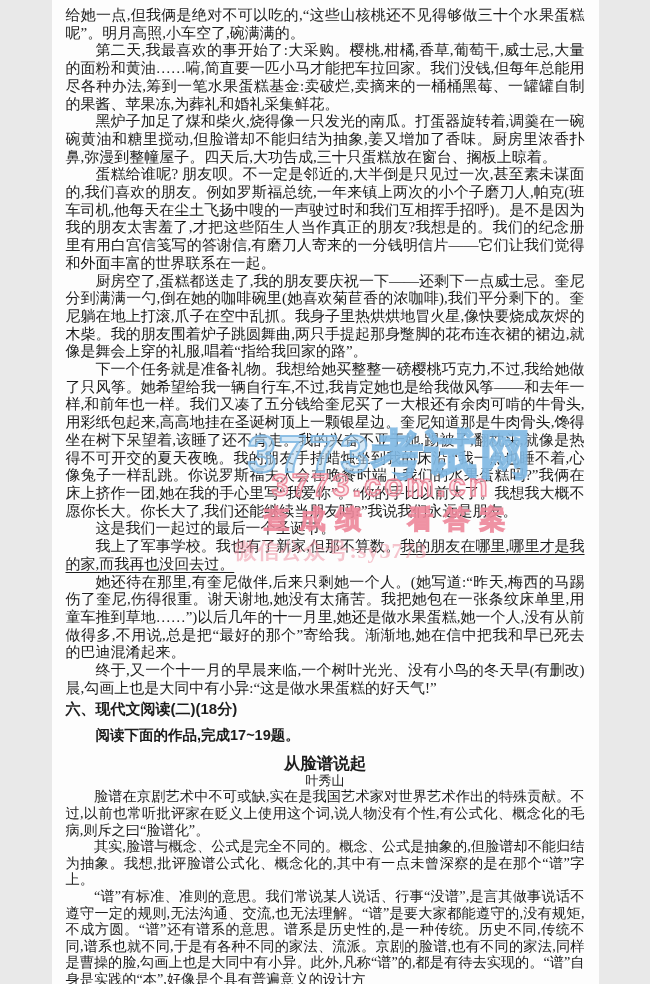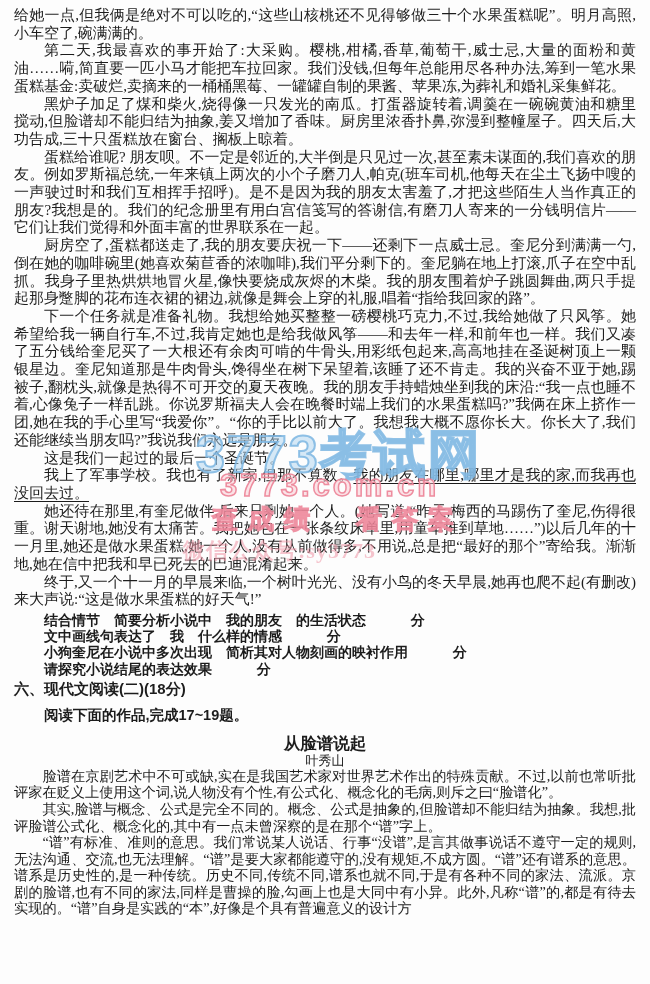--- a/index.html
+++ b/index.html
@@ -1,18 +1,18 @@
 <!DOCTYPE html>
 <html><head>
 <meta charset="utf-8">
 <style>
   html,body { margin:0; padding:0; background:#e9e9e9; }
   .page {
     position:relative;
-    width:650px; height:984px;
+    width:547px; height:984px;
     margin:0 auto;
     background:#fdfdfd;
     color:#1c1c1c;
     overflow:hidden;
   }
   .content { position:relative; z-index:1; padding:7px 14px 0 14px; }
 
   
   .p1 p {
     margin:0;
@@ -100,29 +100,23 @@
     <div class="p1">
       <p class="cont">给她一点,但我俩是绝对不可以吃的,“这些山核桃还不见得够做三十个水果蛋糕呢”。明月高照,小车空了,碗满满的。</p>
       <p>第二天,我最喜欢的事开始了:大采购。樱桃,柑橘,香草,葡萄干,威士忌,大量的面粉和黄油……嗬,简直要一匹小马才能把车拉回家。我们没钱,但每年总能用尽各种办法,筹到一笔水果蛋糕基金:卖破烂,卖摘来的一桶桶黑莓、一罐罐自制的果酱、苹果冻,为葬礼和婚礼采集鲜花。</p>
       <p>黑炉子加足了煤和柴火,烧得像一只发光的南瓜。打蛋器旋转着,调羹在一碗碗黄油和糖里搅动,但脸谱却不能归结为抽象,姜又增加了香味。厨房里浓香扑鼻,弥漫到整幢屋子。四天后,大功告成,三十只蛋糕放在窗台、搁板上晾着。</p>
       <p>蛋糕给谁呢? 朋友呗。不一定是邻近的,大半倒是只见过一次,甚至素未谋面的,我们喜欢的朋友。例如罗斯福总统,一年来镇上两次的小个子磨刀人,帕克(班车司机,他每天在尘土飞扬中嗖的一声驶过时和我们互相挥手招呼)。是不是因为我的朋友太害羞了,才把这些陌生人当作真正的朋友?我想是的。我们的纪念册里有用白宫信笺写的答谢信,有磨刀人寄来的一分钱明信片——它们让我们觉得和外面丰富的世界联系在一起。</p>
       <p>厨房空了,蛋糕都送走了,我的朋友要庆祝一下——还剩下一点威士忌。奎尼分到满满一勺,倒在她的咖啡碗里(她喜欢菊苣香的浓咖啡),我们平分剩下的。奎尼躺在地上打滚,爪子在空中乱抓。我身子里热烘烘地冒火星,像快要烧成灰烬的木柴。我的朋友围着炉子跳圆舞曲,两只手提起那身蹩脚的花布连衣裙的裙边,就像是舞会上穿的礼服,唱着“指给我回家的路”。</p>
       <p>下一个任务就是准备礼物。我想给她买整整一磅樱桃巧克力,不过,我给她做了只风筝。她希望给我一辆自行车,不过,我肯定她也是给我做风筝——和去年一样,和前年也一样。我们又凑了五分钱给奎尼买了一大根还有余肉可啃的牛骨头,用彩纸包起来,高高地挂在圣诞树顶上一颗银星边。奎尼知道那是牛肉骨头,馋得坐在树下呆望着,该睡了还不肯走。我的兴奋不亚于她,踢被子,翻枕头,就像是热得不可开交的夏天夜晚。我的朋友手持蜡烛坐到我的床沿:“我一点也睡不着,心像兔子一样乱跳。你说罗斯福夫人会在晚餐时端上我们的水果蛋糕吗?”我俩在床上挤作一团,她在我的手心里写“我爱你”。“你的手比以前大了。我想我大概不愿你长大。你长大了,我们还能继续当朋友吗?”我说我们永远是朋友。</p>
       <p>这是我们一起过的最后一个圣诞节。</p>
       <p><span>我上了军事学校。我也有了新家,但那不算数。</span><span class="underlined">我的朋友在哪里,哪里才是我的家,而我再也没回去过。</span></p>
       <p>她还待在那里,有奎尼做伴,后来只剩她一个人。(她写道:“昨天,梅西的马踢伤了奎尼,伤得很重。谢天谢地,她没有太痛苦。我把她包在一张条纹床单里,用童车推到草地……”)以后几年的十一月里,她还是做水果蛋糕,她一个人,没有从前做得多,不用说,总是把“最好的那个”寄给我。渐渐地,她在信中把我和早已死去的巴迪混淆起来。</p>
-      <p><span class="note">(有删改)</span><span>终于,又一个十一月的早晨来临,一个树叶光光、没有小鸟的冬天早晨,她再也爬不起来大声说:“这是做水果蛋糕的好天气!”</span></p>
+      <p><span class="note">(有删改)</span><span>终于,又一个十一月的早晨来临,一个树叶光光、没有小鸟的冬天早晨,勾画上也是大同中有小异:“这是做水果蛋糕的好天气!”</span></p>
     </div>
 
-    <div class="questions">
-      <div class="q"><span>结合情节　简要分析小说中　我的朋友　的生活状态</span><span class="score">分</span></div>
-      <div class="q"><span>文中画线句表达了　我　什么样的情感</span><span class="score">分</span></div>
-      <div class="q"><span>小狗奎尼在小说中多次出现　简析其对人物刻画的映衬作用</span><span class="score">分</span></div>
-      <div class="q"><span>请探究小说结尾的表达效果</span><span class="score">分</span></div>
-    </div>
 
     <div class="sec-header">六、现代文阅读(二)(18分)</div>
     <div class="instruction">阅读下面的作品,完成17~19题。</div>
     <div class="title2">从脸谱说起</div>
     <div class="author2">叶秀山</div>
 
     <div class="p2">
       <p>脸谱在京剧艺术中不可或缺,实在是我国艺术家对世界艺术作出的特殊贡献。不过,以前也常听批评家在贬义上使用这个词,说人物没有个性,有公式化、概念化的毛病,则斥之曰“脸谱化”。</p>
       <p>其实,脸谱与概念、公式是完全不同的。概念、公式是抽象的,但脸谱却不能归结为抽象。我想,批评脸谱公式化、概念化的,其中有一点未曾深察的是在那个“谱”字上。</p>
       <p>“谱”有标准、准则的意思。我们常说某人说话、行事“没谱”,是言其做事说话不遵守一定的规则,无法沟通、交流,也无法理解。“谱”是要大家都能遵守的,没有规矩,不成方圆。“谱”还有谱系的意思。谱系是历史性的,是一种传统。历史不同,传统不同,谱系也就不同,于是有各种不同的家法、流派。京剧的脸谱,也有不同的家法,同样是曹操的脸,勾画上也是大同中有小异。此外,凡称“谱”的,都是有待去实现的。“谱”自身是实践的“本”,好像是个具有普遍意义的设计方</p>

